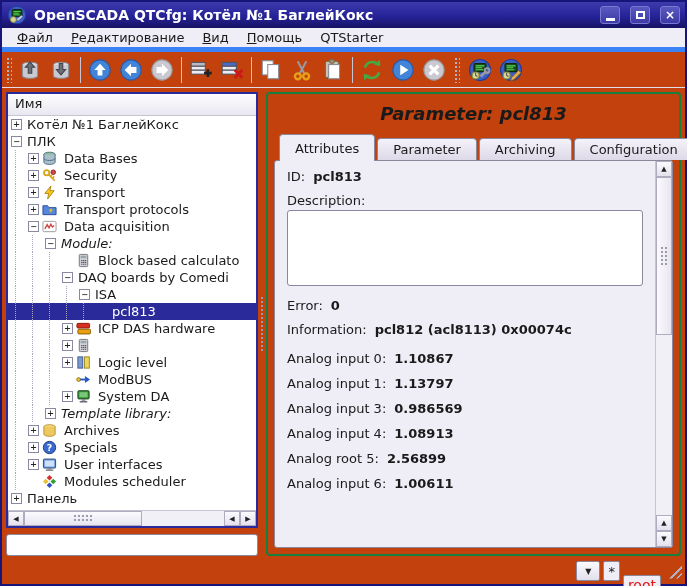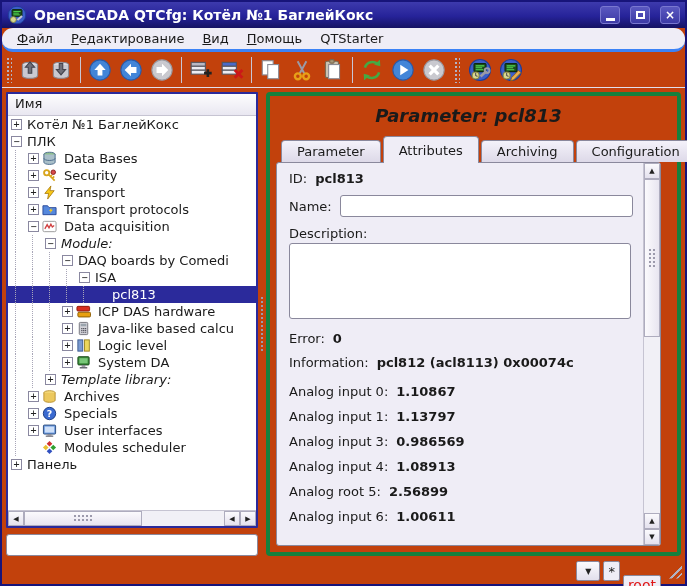--- a/index.html
+++ b/index.html
@@ -10,21 +10,21 @@
 
   
   .titlebar { height:26px; flex:0 0 26px; background:linear-gradient(#3d3aad 0%, #262399 55%, #151263 100%); display:flex; align-items:center; padding:0 5px; gap:7px; }
   .app-icon { width:20px; height:20px; flex:0 0 20px; }
   .title-text { color:#fff; font-weight:bold; font-size:14px; flex:1; white-space:nowrap; overflow:hidden; }
   .win-btn { width:20px; height:18px; margin-left:3px; background:linear-gradient(#5a58c0,#3d3aa6); border:1px solid #7a78d0; border-radius:3px; color:#fff; display:flex; align-items:center; justify-content:center; font-size:12px; font-weight:bold; cursor:default; }
   .win-btn .minbar { width:9px; height:3px; background:#fff; margin-top:8px; }
   .win-btn .maxbox { width:9px; height:8px; border:2px solid #fff; }
 
   
-  .menubar { height:24px; flex:0 0 24px; display:flex; align-items:center; padding-left:6px; background:#efedf6; border-bottom:3px solid #3b82f6;border-radius:11px; }
+  .menubar { height:24px; flex:0 0 24px; display:flex; align-items:center; padding-left:6px; background:#efedf6; border-bottom:5px solid #3b82f6; }
   .menu-item { padding:2px 9px; white-space:nowrap; }
   .menu-item u { text-decoration:underline; }
 
   
   .toolbar { height:36px; flex:0 0 36px; display:flex; align-items:center; padding:0 2px; gap:1px; border-bottom:1px solid #e2dfec; }
   .tb-handle { width:6px; height:26px; margin:0 2px; background-image:radial-gradient(#b4b2c2 1px, transparent 1.2px); background-size:4px 4px; }
   .tb-btn { width:30px; height:30px; display:flex; align-items:center; justify-content:center; border-radius:3px; }
   .tb-sep { width:1px; height:26px; background:#c8c6d6; margin:0 3px; }
   .tb-sep-dotted { width:6px; height:26px; margin:0 4px; background-image:radial-gradient(#b4b2c2 1px, transparent 1.2px); background-size:4px 4px; }
   .tbi { width:24px; height:24px; display:block; }
@@ -52,21 +52,21 @@
   .hthumb { width:118px; background:linear-gradient(#fbfafd,#e8e5f0); border:1px solid #aeacbe; display:flex; align-items:center; justify-content:center; }
   .grip-dots { width:20px; height:9px; background-image:radial-gradient(#9c9aac 1px, transparent 1.2px); background-size:4px 4px; }
   .htrack { flex:1; }
 
   .tree-filter { margin-top:6px; height:22px; flex:0 0 22px; border:1px solid #8a889c; border-radius:3px; background:#fff; padding:0 5px; font:13px "DejaVu Sans",sans-serif; }
 
   .splitter { width:8px; flex:0 0 8px; display:flex; align-items:center; justify-content:center; }
   .splitter .grip-v { width:4px; height:56px; background-image:radial-gradient(#9c9aac 1px, transparent 1.2px); background-size:4px 4px; }
 
   
-  .right-frame { flex:1; border:4px solid #15803d; border-radius:4px; padding:2px 16px 6px 6px; display:flex; flex-direction:column; min-width:0; min-height:0; }
+  .right-frame { flex:1; border:2px solid #15803d; border-radius:4px; padding:2px 6px 6px 6px; display:flex; flex-direction:column; min-width:0; min-height:0; }
   .panel-title { text-align:center; font-weight:bold; font-style:italic; font-size:18px; padding:7px 0 10px 0; }
   .tabs { display:flex; align-items:flex-end; padding-left:5px; position:relative; z-index:2; }
   .tab { height:22px; padding:0 15px; display:flex; align-items:center; background:linear-gradient(#f4f2fa,#ddd9e8); border:1px solid #8a889c; border-bottom:none; border-radius:4px 4px 0 0; margin-right:2px; }
   .tab.active { height:27px; background:#efedf6; margin-bottom:-1px; z-index:3; }
   .tab-frame { flex:1; border:1px solid #8a889c; border-radius:3px; background:#efedf6; display:flex; min-height:0; overflow:hidden; }
   .fields { flex:1; padding:8px 4px 0 12px; overflow:hidden; min-width:0; }
   .field-row { display:flex; align-items:center; margin-bottom:9px; }
   .flabel { margin-right:8px; white-space:nowrap; }
   .fvalue { font-weight:bold; white-space:nowrap; }
   .name-input { flex:1; height:22px; border:1px solid #8a889c; border-radius:3px; background:#fff; padding:0 5px; font:13px "DejaVu Sans",sans-serif; margin-right:6px; }
@@ -355,89 +355,116 @@
               <span class="indent guide"></span>
               <span class="exp-slot">
                 <span class="expander">−</span>
               </span>
               <span class="tree-label italic">Module:</span>
             </div>
             <div class="tree-row">
               <span class="indent guide"></span>
               <span class="indent guide"></span>
               <span class="indent guide"></span>
-              <span class="exp-slot">
-                <span class="expander">−</span>
-              </span>
-              <span class="tree-label">DAQ boards by Comedi</span>
-            </div>
-            <div class="tree-row">
-              <span class="indent guide"></span>
-              <span class="indent guide"></span>
-              <span class="indent guide"></span>
-              <span class="indent guide"></span>
-              <span class="exp-slot">
-                <span class="expander">−</span>
-              </span>
-              <span class="tree-label">ISA</span>
-            </div>
-            <div class="tree-row selected">
-              <span class="indent guide"></span>
-              <span class="indent guide"></span>
-              <span class="indent guide"></span>
-              <span class="indent guide"></span>
-              <span class="indent guide"></span>
               <span class="exp-slot"></span>
-              <span class="tree-label">pcl813</span>
-            </div>
-            <div class="tree-row">
-              <span class="indent guide"></span>
-              <span class="indent guide"></span>
-              <span class="indent guide"></span>
-              <span class="exp-slot">
-                <span class="expander">+</span>
-              </span>
-              <span class="tree-icon">
-                <svg class="ti" viewBox="0 0 16 16">
-                  <rect x="1" y="2.5" width="13.5" height="5" rx="1.2" fill="#d83020" stroke="#8a1808"></rect>
-                  <rect x="2" y="8.8" width="13.5" height="5" rx="1.2" fill="#e8a010" stroke="#8a5a00"></rect>
-                </svg>
-              </span>
-              <span class="tree-label">ICP DAS hardware</span>
-            </div>
-            <div class="tree-row">
-              <span class="indent guide"></span>
-              <span class="indent guide"></span>
-              <span class="indent guide"></span>
-              <span class="exp-slot">
-                <span class="expander">+</span>
-              </span>
               <span class="tree-icon">
                 <svg class="ti" viewBox="0 0 16 16">
                   <rect x="3.5" y="1.5" width="9" height="13" rx="1" fill="#d2d2d8" stroke="#73737c"></rect>
                   <rect x="5" y="3" width="6" height="2.6" fill="#9aa4ad"></rect>
                   <path d="M5.5 8h1.4M7.5 8h1.4M9.5 8h1.4M5.5 10h1.4M7.5 10h1.4M9.5 10h1.4M5.5 12h1.4M7.5 12h1.4M9.5 12h1.4" stroke="#55555f" stroke-width="1.2"></path>
                 </svg>
               </span>
-              <span class="tree-label">Java-like based calcu</span>
+              <span class="tree-label">Block based calculato</span>
+            </div>
+            <div class="tree-row">
+              <span class="indent guide"></span>
+              <span class="indent guide"></span>
+              <span class="indent guide"></span>
+              <span class="exp-slot">
+                <span class="expander">−</span>
+              </span>
+              <span class="tree-label">DAQ boards by Comedi</span>
+            </div>
+            <div class="tree-row">
+              <span class="indent guide"></span>
+              <span class="indent guide"></span>
+              <span class="indent guide"></span>
+              <span class="indent guide"></span>
+              <span class="exp-slot">
+                <span class="expander">−</span>
+              </span>
+              <span class="tree-label">ISA</span>
+            </div>
+            <div class="tree-row selected">
+              <span class="indent guide"></span>
+              <span class="indent guide"></span>
+              <span class="indent guide"></span>
+              <span class="indent guide"></span>
+              <span class="indent guide"></span>
+              <span class="exp-slot"></span>
+              <span class="tree-label">pcl813</span>
+            </div>
+            <div class="tree-row">
+              <span class="indent guide"></span>
+              <span class="indent guide"></span>
+              <span class="indent guide"></span>
+              <span class="exp-slot">
+                <span class="expander">+</span>
+              </span>
+              <span class="tree-icon">
+                <svg class="ti" viewBox="0 0 16 16">
+                  <rect x="1" y="2.5" width="13.5" height="5" rx="1.2" fill="#d83020" stroke="#8a1808"></rect>
+                  <rect x="2" y="8.8" width="13.5" height="5" rx="1.2" fill="#e8a010" stroke="#8a5a00"></rect>
+                </svg>
+              </span>
+              <span class="tree-label">ICP DAS hardware</span>
+            </div>
+            <div class="tree-row">
+              <span class="indent guide"></span>
+              <span class="indent guide"></span>
+              <span class="indent guide"></span>
+              <span class="exp-slot">
+                <span class="expander">+</span>
+              </span>
+              <span class="tree-icon">
+                <svg class="ti" viewBox="0 0 16 16">
+                  <rect x="3.5" y="1.5" width="9" height="13" rx="1" fill="#d2d2d8" stroke="#73737c"></rect>
+                  <rect x="5" y="3" width="6" height="2.6" fill="#9aa4ad"></rect>
+                  <path d="M5.5 8h1.4M7.5 8h1.4M9.5 8h1.4M5.5 10h1.4M7.5 10h1.4M9.5 10h1.4M5.5 12h1.4M7.5 12h1.4M9.5 12h1.4" stroke="#55555f" stroke-width="1.2"></path>
+                </svg>
+              </span>
             </div>
             <div class="tree-row">
               <span class="indent guide"></span>
               <span class="indent guide"></span>
               <span class="indent guide"></span>
               <span class="exp-slot">
                 <span class="expander">+</span>
               </span>
               <span class="tree-icon">
                 <svg class="ti" viewBox="0 0 16 16">
                   <rect x="2" y="2" width="5.2" height="12" fill="#7a9ad0" stroke="#3a5a90"></rect>
                   <rect x="9" y="2" width="5.2" height="12" fill="#ecd75c" stroke="#9a8420"></rect>
                 </svg>
               </span>
               <span class="tree-label">Logic level</span>
+            </div>
+            <div class="tree-row">
+              <span class="indent guide"></span>
+              <span class="indent guide"></span>
+              <span class="indent guide"></span>
+              <span class="exp-slot"></span>
+              <span class="tree-icon">
+                <svg class="ti" viewBox="0 0 16 16">
+                  <circle cx="2.8" cy="8" r="2" fill="#e8c030" stroke="#9a7a10"></circle>
+                  <path d="M4.5 8h6" stroke="#2858c8" stroke-width="2"></path>
+                  <path d="M9.5 4.2L15 8l-5.5 3.8z" fill="#2858c8"></path>
+                </svg>
+              </span>
+              <span class="tree-label">ModBUS</span>
             </div>
             <div class="tree-row">
               <span class="indent guide"></span>
               <span class="indent guide"></span>
               <span class="indent guide"></span>
               <span class="exp-slot">
                 <span class="expander">+</span>
               </span>
               <span class="tree-icon">
                 <svg class="ti" viewBox="0 0 16 16">
@@ -531,37 +558,33 @@
       <input class="tree-filter" value="" style="">
     </div>
 
     <div class="splitter">
         <span class="grip-v"></span>
       </div>
 
     <div class="right-frame">
       <div class="panel-title">Parameter: pcl813</div>
       <div class="tabs">
+          <div class="tab active">Attributes</div>
           <div class="tab">Parameter</div>
-          <div class="tab active">Attributes</div>
           <div class="tab">Archiving</div>
           <div class="tab">Configuration</div>
         </div>
       <div class="tab-frame">
         <div class="fields">
 
           <div class="field-row">
             <span class="flabel">ID:</span>
             <span class="fvalue">pcl813</span>
           </div>
 
-          <div class="field-row">
-            <span class="flabel">Name:</span>
-            <input class="name-input" value="" style="">
-          </div>
 
           <div>
             <div class="flabel">Description:</div>
             <textarea class="desc-area" style=""></textarea>
           </div>
 
           <div class="field-row">
             <span class="flabel">Error:</span>
             <span class="fvalue">0</span>
           </div>

